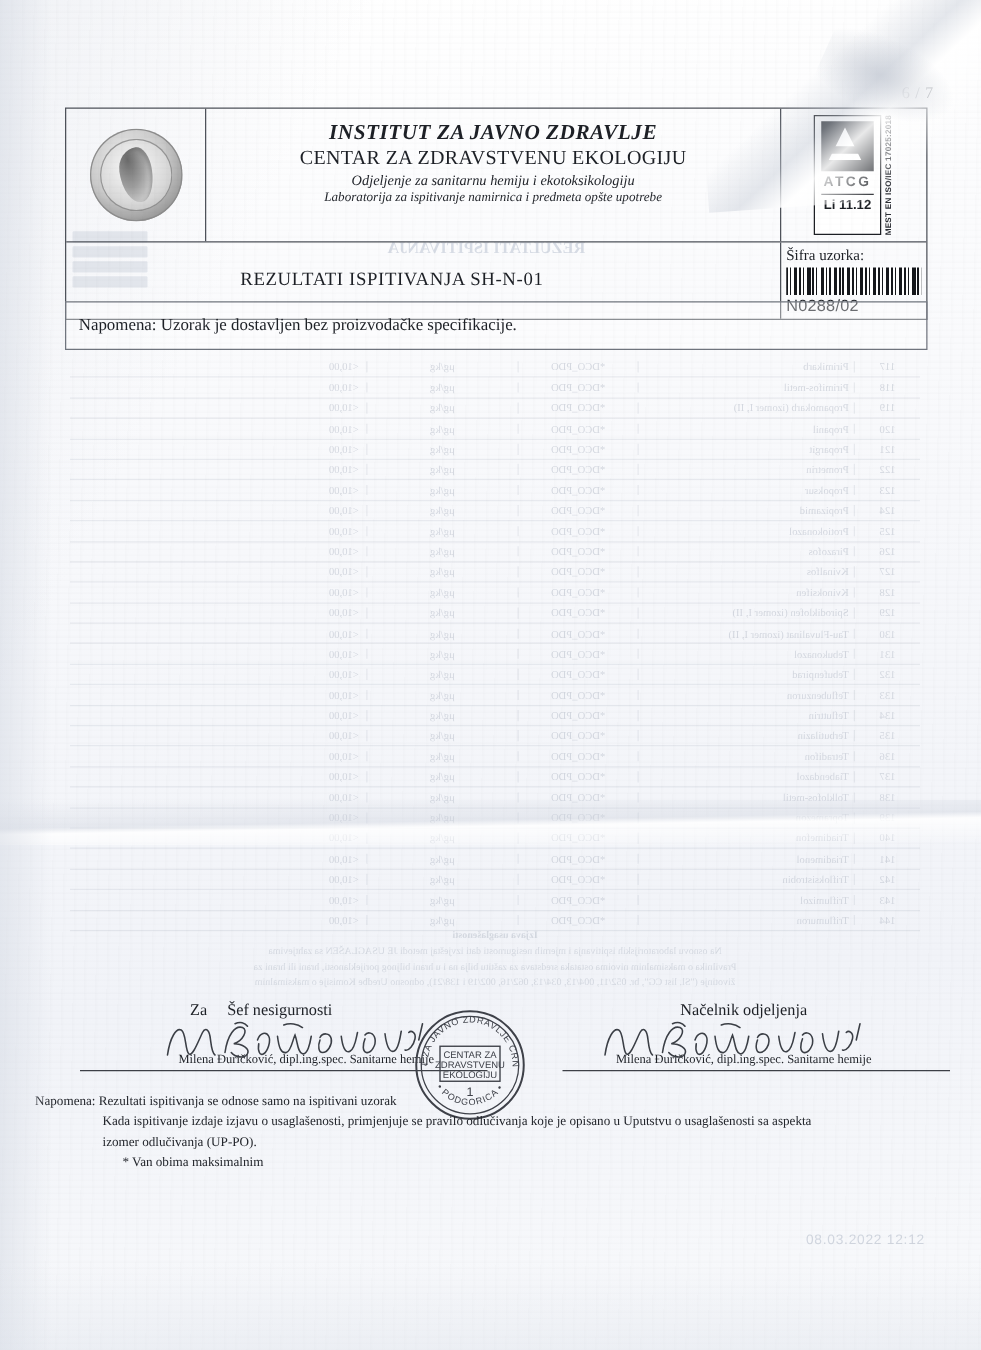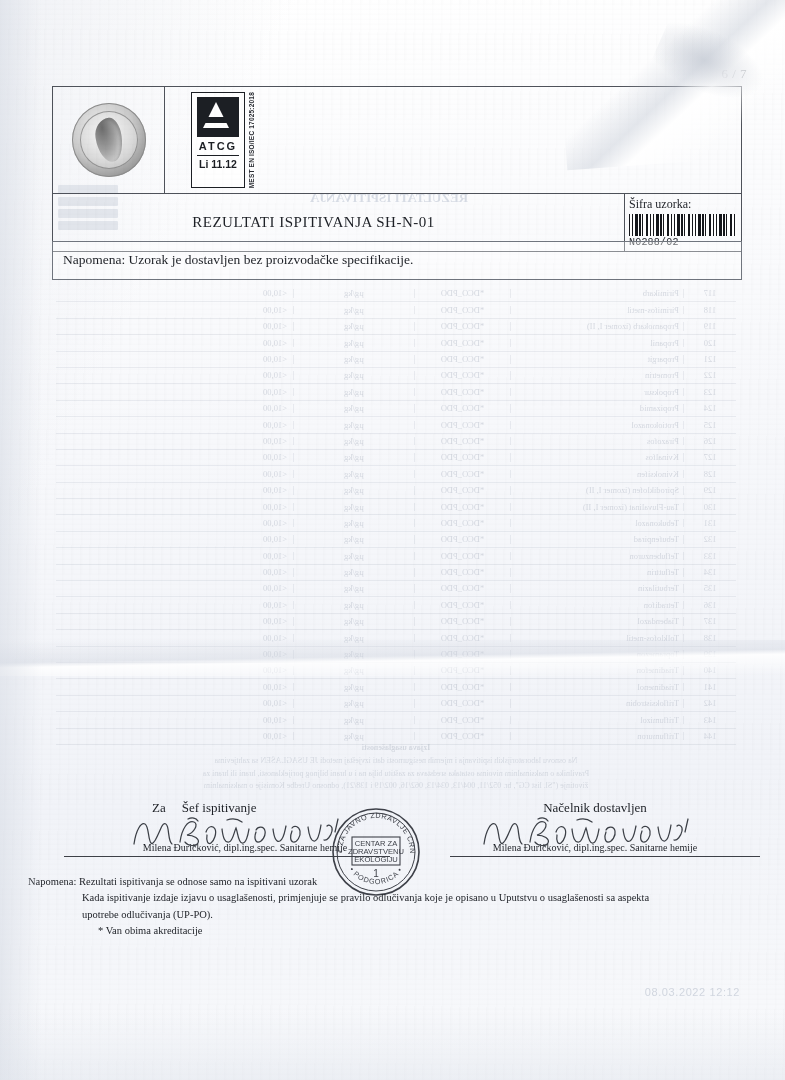--- a/index.html
+++ b/index.html
@@ -264,22 +264,22 @@
       #15171b 0px, #15171b 1.5px,
       #ffffff 1.5px, #ffffff 3px,
       #15171b 3px, #15171b 4px,
       #ffffff 4px, #ffffff 6.5px,
       #15171b 6.5px, #15171b 9px,
       #ffffff 9px, #ffffff 10.5px
     );
     margin-bottom: 1px;
   }
   .code-value {
-    font-family: Liberation Mono, monospace;
-    font-size: 10px;
+    font-family: Liberation Sans, sans-serif;
+    font-size: 13px;
     color: #1d2026;
     letter-spacing: .2px;
   }
 
   
   .note-frame {
     position: absolute;
     left: 52px; top: 241px;
     width: 690px;
     border: 1px solid #70757e;
@@ -648,20 +648,26 @@
   <div class="header-frame">
 
     <div class="hdr-top">
 
       <div class="hdr-logo-cell">
         <div class="emblem">
           <div class="emblem-mark"></div>
         </div>
       </div>
 
+      <div class="hdr-text-cell">
+        <div class="org-l1">INSTITUT ZA JAVNO ZDRAVLJE</div>
+        <div class="org-l2">CENTAR ZA ZDRAVSTVENU EKOLOGIJU</div>
+        <div class="org-l3">Odjeljenje za sanitarnu hemiju i ekotoksikologiju</div>
+        <div class="org-l4">Laboratorija za ispitivanje namirnica i predmeta opšte upotrebe</div>
+      </div>
 
       <div class="hdr-accred-cell">
         <div class="accred-box">
           <div class="accred-main">
             <div class="accred-glyph"></div>
             <div class="accred-letters">ATCG</div>
             <div class="accred-rule"></div>
             <div class="accred-li">Li 11.12</div>
           </div>
           <div class="accred-vert">MEST EN ISO/IEC 17025:2018</div>
@@ -683,21 +689,21 @@
 
   </div>
 
   <div class="note-frame">
     <div class="note-line">Napomena: Uzorak je dostavljen bez proizvodačke specifikacije.</div>
   </div>
 
   <div class="sig-area">
 
     <div class="sig-block sig-left">
-      <div class="sig-role"><span class="za-prefix">Za</span><span>Šef ispitivanje</span></div>
+      <div class="sig-role"><span class="za-prefix">Za</span><span>Šef nesigurnosti</span></div>
       <div class="sig-scrawl">
         <svg width="230" height="34" viewBox="0 0 230 34">
           <g fill="none" stroke="#3b3f46" stroke-width="1.25" stroke-linecap="round">
             <path d="M6 28 C8 14, 13 6, 17 8 C21 10, 20 24, 23 27 C26 30, 31 16, 34 10 C36 6, 39 7, 40 13 C41 19, 41 26, 44 28"></path>
             <path d="M52 26 C54 12, 60 4, 66 6 C71 8, 66 17, 59 19 C66 19, 72 23, 70 27 C68 31, 60 30, 57 26"></path>
             <path d="M60 3 C64 1, 68 2, 70 5"></path>
             <path d="M78 16 C80 10, 85 9, 87 13 C89 17, 86 25, 83 27 C80 29, 78 25, 79 19"></path>
             <path d="M94 13 C95 22, 97 27, 101 26 C105 25, 106 16, 108 12 C110 17, 110 26, 114 27 C118 28, 120 19, 121 13"></path>
             <path d="M99 4 C104 2, 110 3, 114 6"></path>
             <path d="M128 14 C130 10, 136 10, 137 15 C138 20, 134 26, 130 26 C127 26, 126 21, 128 16"></path>
@@ -707,21 +713,21 @@
             <path d="M199 10 C201 8, 205 10, 204 15 C203 20, 199 25, 196 24"></path>
             <path d="M210 3 L207 16"></path>
           </g>
         </svg>
       </div>
       <div class="sig-name">Milena Đuričković, dipl.ing.spec. Sanitarne hemije</div>
       <div class="sig-rule"></div>
     </div>
 
     <div class="sig-block sig-right">
-      <div class="sig-role">Načelnik dostavljen</div>
+      <div class="sig-role">Načelnik odjeljenja</div>
       <div class="sig-scrawl">
         <svg width="230" height="34" viewBox="0 0 230 34">
           <g fill="none" stroke="#3b3f46" stroke-width="1.25" stroke-linecap="round">
             <path d="M6 28 C8 14, 13 6, 17 8 C21 10, 20 24, 23 27 C26 30, 31 16, 34 10 C36 6, 39 7, 40 13 C41 19, 41 26, 44 28"></path>
             <path d="M52 26 C54 12, 60 4, 66 6 C71 8, 66 17, 59 19 C66 19, 72 23, 70 27 C68 31, 60 30, 57 26"></path>
             <path d="M60 3 C64 1, 68 2, 70 5"></path>
             <path d="M78 16 C80 10, 85 9, 87 13 C89 17, 86 25, 83 27 C80 29, 78 25, 79 19"></path>
             <path d="M94 13 C95 22, 97 27, 101 26 C105 25, 106 16, 108 12 C110 17, 110 26, 114 27 C118 28, 120 19, 121 13"></path>
             <path d="M99 4 C104 2, 110 3, 114 6"></path>
             <path d="M128 14 C130 10, 136 10, 137 15 C138 20, 134 26, 130 26 C127 26, 126 21, 128 16"></path>
@@ -757,22 +763,22 @@
       <text x="46" y="40" text-anchor="middle" font-family="Liberation Sans, sans-serif" font-size="7.6" fill="#3e4149">CENTAR ZA</text>
       <text x="46" y="48" text-anchor="middle" font-family="Liberation Sans, sans-serif" font-size="7.6" fill="#3e4149">ZDRAVSTVENU</text>
       <text x="46" y="56" text-anchor="middle" font-family="Liberation Sans, sans-serif" font-size="7.6" fill="#3e4149">EKOLOGIJU</text>
       <text x="46" y="71" text-anchor="middle" font-family="Liberation Sans, sans-serif" font-size="10" fill="#3e4149">1</text>
     </svg>
   </div>
 
   <div class="footer-notes">
     <div class="fn-l1">Napomena: Rezultati ispitivanja  se odnose samo na ispitivani uzorak</div>
     <div class="fn-l2">Kada ispitivanje izdaje izjavu o usaglašenosti, primjenjuje se  pravilo odlučivanja koje je opisano u Uputstvu o usaglašenosti sa aspekta</div>
-    <div class="fn-l3">upotrebe odlučivanja (UP-PO).</div>
-    <div class="fn-l4">* Van obima akreditacije</div>
+    <div class="fn-l3">izomer odlučivanja (UP-PO).</div>
+    <div class="fn-l4">* Van obima maksimalnim</div>
   </div>
 
   <div class="timestamp">08.03.2022 12:12</div>
 
   <div class="paper-noise"></div>
   <div class="crease-a"></div>
   <div class="crease-b"></div>
   <div class="crease-c"></div>
   <div class="edge-shade-l"></div>
   <div class="edge-shade-b"></div>

